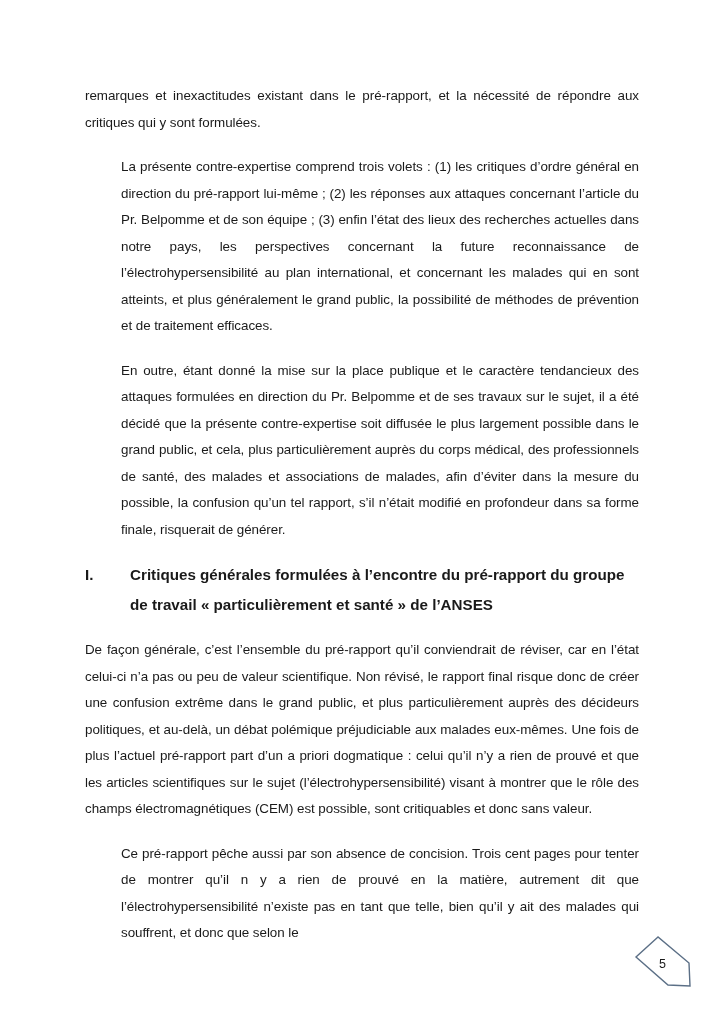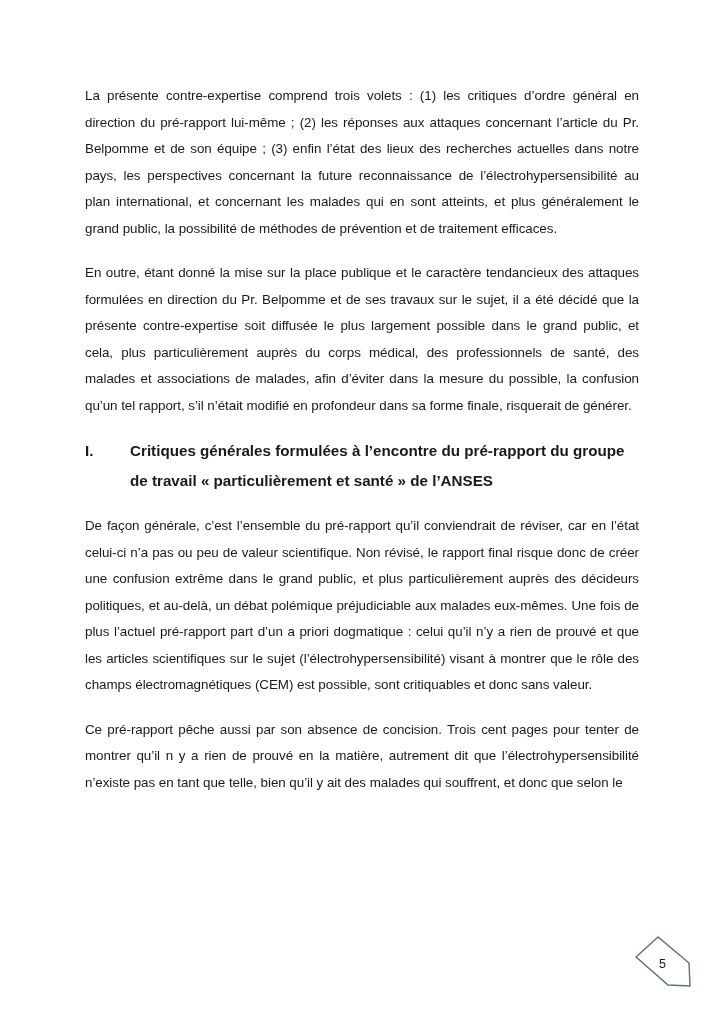--- a/index.html
+++ b/index.html
@@ -21,21 +21,21 @@
       top: 83px;
       width: 554px;
     }
     .para {
       margin: 0;
       font-size: 13.4px;
       line-height: 26.5px;
       text-align: justify;
       letter-spacing: -0.05px;
     }
-    .para + .para { margin-top: 18px; }
+    .para + .para { margin-top: 18px; margin-left: 36px; }
     .heading {
       display: flex;
       margin: 17px 0 17px 0;
       font-weight: bold;
       font-size: 15.2px;
       line-height: 30px;
       color: #1a1a1a;
     }
     .heading-num {
       width: 45px;
@@ -58,20 +58,21 @@
       left: 659px;
       top: 957px;
       font-size: 12.5px;
       color: #1a1a1a;
     }
   </style>
 </head>
 <body>
 
 <div class="page">
+  <p class="para">remarques et inexactitudes existant dans le pré-rapport, et la nécessité de répondre aux critiques qui y sont formulées.</p>
   <p class="para">La présente contre-expertise comprend trois volets : (1) les critiques d’ordre général en direction du pré-rapport lui-même ; (2) les réponses aux attaques concernant l’article du Pr. Belpomme et de son équipe ; (3) enfin l’état des lieux des recherches actuelles dans notre pays, les perspectives concernant la future reconnaissance de l’électrohypersensibilité au plan international, et concernant les malades qui en sont atteints, et plus généralement le grand public, la possibilité de méthodes de prévention et de traitement efficaces.</p>
   <p class="para">En outre, étant donné la mise sur la place publique et le caractère tendancieux des attaques formulées en direction du Pr. Belpomme et de ses travaux sur le sujet, il a été décidé que la présente contre-expertise soit diffusée le plus largement possible dans le grand public, et cela, plus particulièrement auprès du corps médical, des professionnels de santé, des malades et associations de malades, afin d’éviter dans la mesure du possible, la confusion qu’un tel rapport, s’il n’était modifié en profondeur dans sa forme finale, risquerait de générer.</p>
 
   <div class="heading">
     <span class="heading-num">I.</span>
     <span class="heading-text">Critiques générales formulées à l’encontre du pré-rapport du groupe de travail « particulièrement et santé » de l’ANSES</span>
   </div>
 
   <p class="para">De façon générale, c’est l’ensemble du pré-rapport qu’il conviendrait de réviser, car en l’état celui-ci n’a pas ou peu de valeur scientifique. Non révisé, le rapport final risque donc de créer une confusion extrême dans le grand public, et plus particulièrement auprès des décideurs politiques, et au-delà, un débat polémique préjudiciable aux malades eux-mêmes. Une fois de plus l’actuel pré-rapport part d’un a priori dogmatique : celui qu’il n’y a rien de prouvé et que les articles scientifiques sur le sujet (l’électrohypersensibilité) visant à montrer que le rôle des champs électromagnétiques (CEM) est possible, sont critiquables et donc sans valeur.</p>
   <p class="para">Ce pré-rapport pêche aussi par son absence de concision. Trois cent pages pour tenter de montrer qu’il n y a rien de prouvé en la matière, autrement dit que l’électrohypersensibilité n’existe pas en tant que telle, bien qu’il y ait des malades qui souffrent, et donc que selon le</p>

